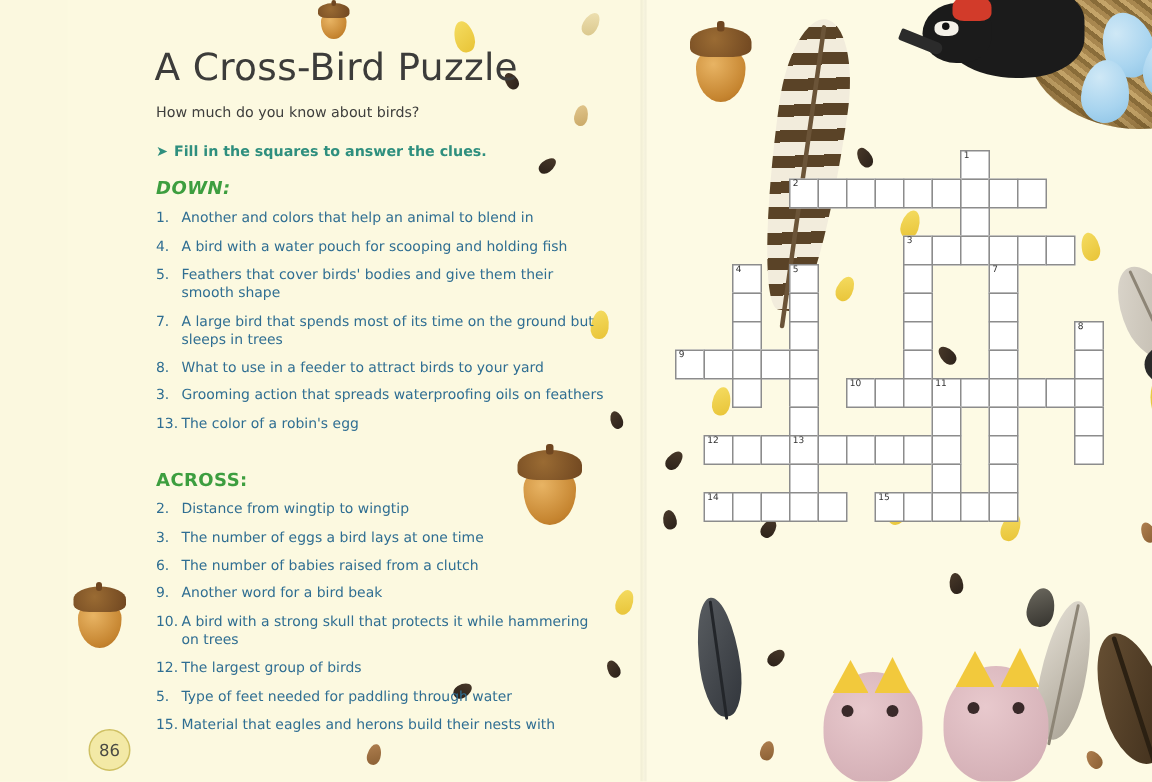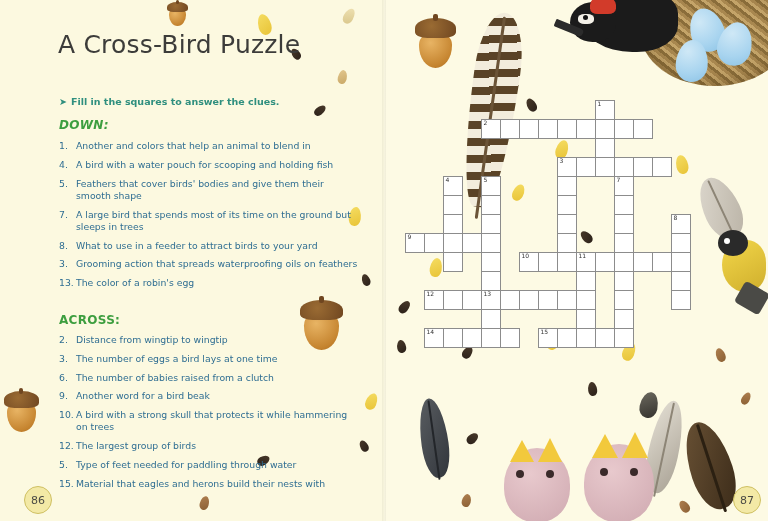--- a/index.html
+++ b/index.html
@@ -9,20 +9,21 @@
     height: 521px;
     overflow: hidden;
     font-family: "DejaVu Sans", sans-serif;
     background: #fbf8df;
     position: relative;
   }
   .page {
     position: absolute;
     inset: 0;
     background: #fbf8dd;
+    margin-left: 45px;
   }
   
   .page-left {
     position: absolute; left: 0; top: 0; width: 384px; height: 521px;
     background: #fcf9e0;
   }
   .page-right {
     position: absolute; left: 384px; top: 0; width: 384px; height: 521px;
     background: #fdfae4;
   }
@@ -88,21 +89,21 @@
   .pagenum {
     position: absolute;
     width: 28px; height: 28px;
     border-radius: 50%;
     background: #f3e9a6;
     border: 1.5px solid #cfc063;
     color: #4a4a44;
     font-size: 11px;
     display: flex; align-items: center; justify-content: center;
   }
-  #pg-left { left: 24px; top: 486px; text-align: right; }
+  #pg-left { left: 14px; top: 486px; text-align: right; }
   #pg-right { left: 733px; top: 486px; }
 
   
   #grid-wrap {
     position: absolute;
     left: 405px; top: 100px;
     width: 340px; height: 295px;
   }
   .cell {
     position: absolute;
@@ -318,20 +319,21 @@
     <div class="seed dark" style="left:588px; top:382px; width:9px; height:14px; transform:rotate(-8deg);"></div>
     <div class="seed dark" style="left:468px; top:432px; width:9px; height:13px; transform:rotate(48deg);"></div>
     <div class="seed brown" style="left:716px; top:348px; width:9px; height:14px; transform:rotate(-22deg);"></div>
     <div class="seed brown" style="left:742px; top:392px; width:8px; height:13px; transform:rotate(30deg);"></div>
     <div class="seed brown" style="left:462px; top:494px; width:9px; height:13px; transform:rotate(14deg);"></div>
     <div class="seed brown" style="left:680px; top:500px; width:9px; height:13px; transform:rotate(-36deg);"></div>
     <div class="seed dark" style="left:640px; top:392px; width:18px; height:26px; transform:rotate(12deg); background:linear-gradient(150deg,#6d6a60,#33312c);"></div>
   </div>
 
   <div class="title">A Cross-Bird Puzzle</div>
+  <div class="subtitle">How much do you know about birds?</div>
   <div class="instruction">
     <span class="arrow">➤</span><span>Fill in the squares to answer the clues.</span>
   </div>
 
   <div class="sec-head" id="down-head">DOWN:</div>
   <div class="clue-list" id="down-list">
       <div class="clue">
         <span class="num">1.</span>
         <span class="txt">Another and colors that help an animal to blend in</span>
       </div>

